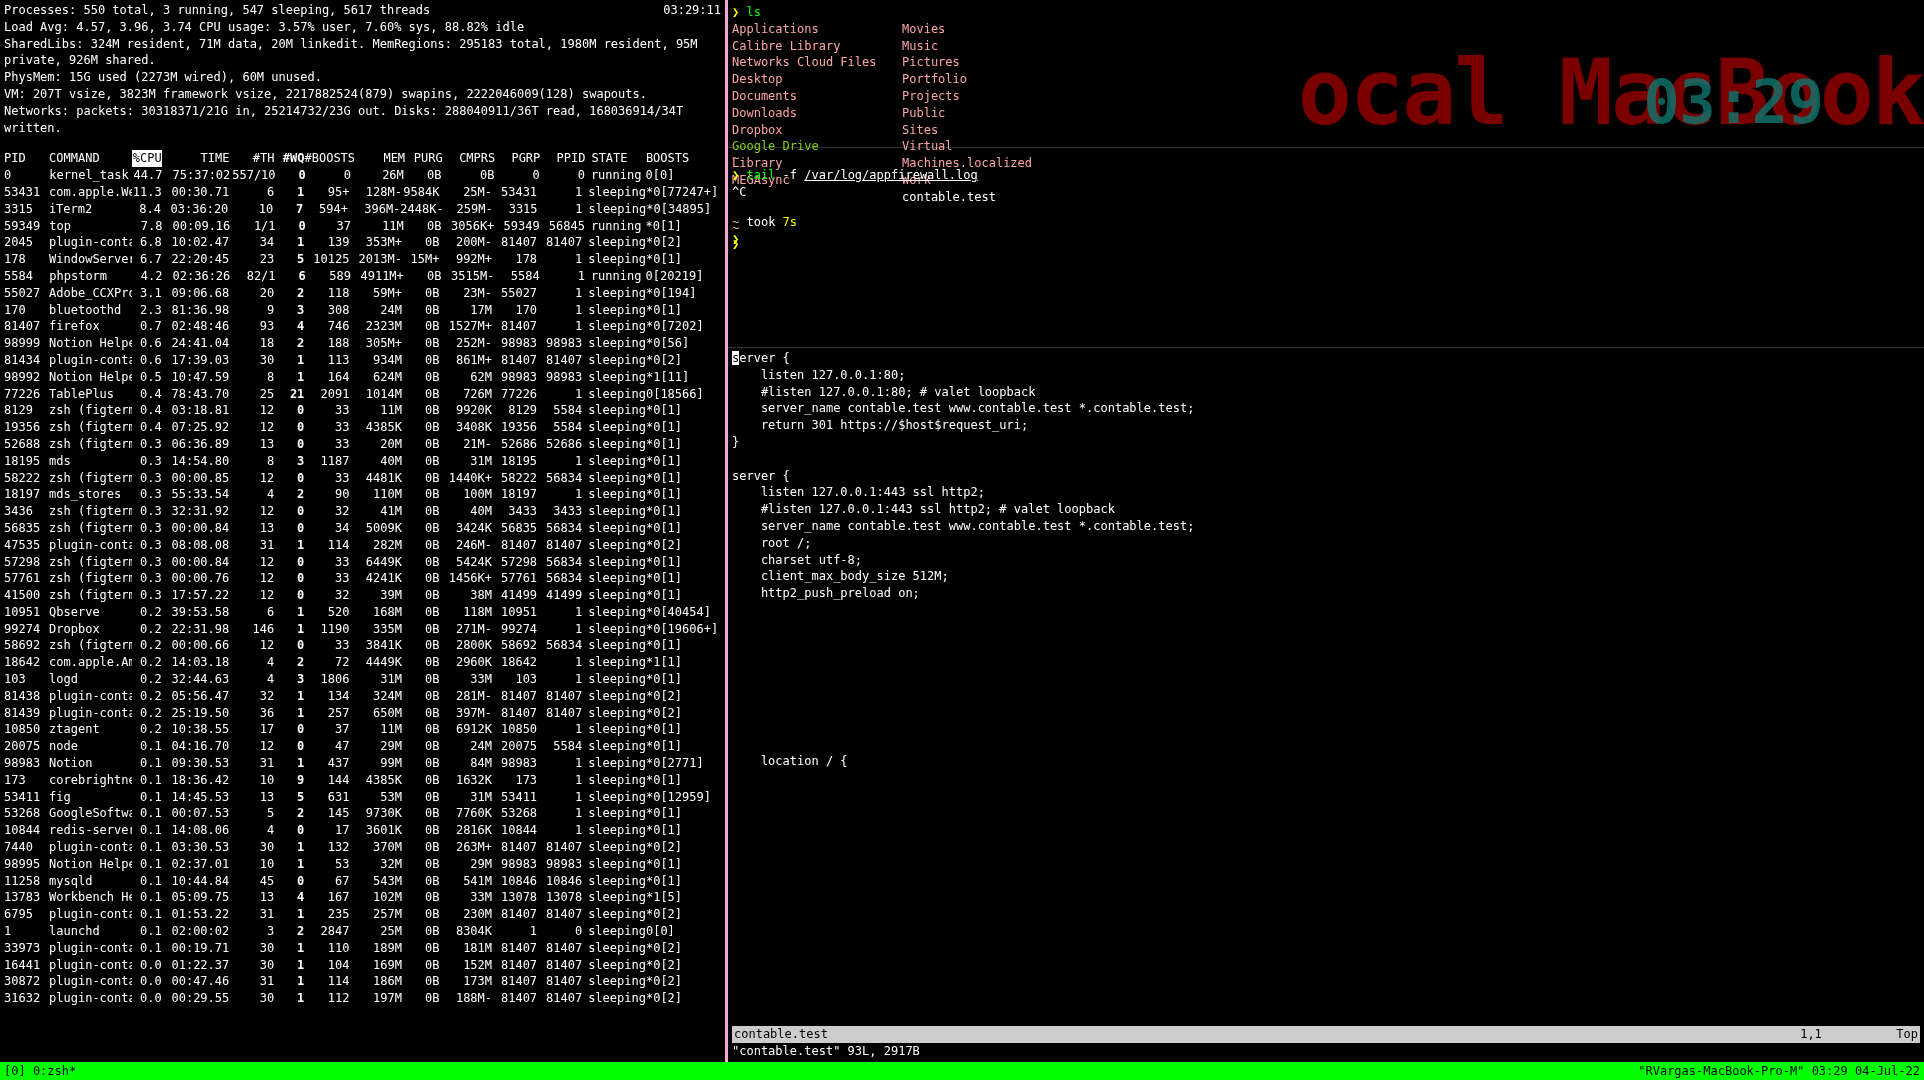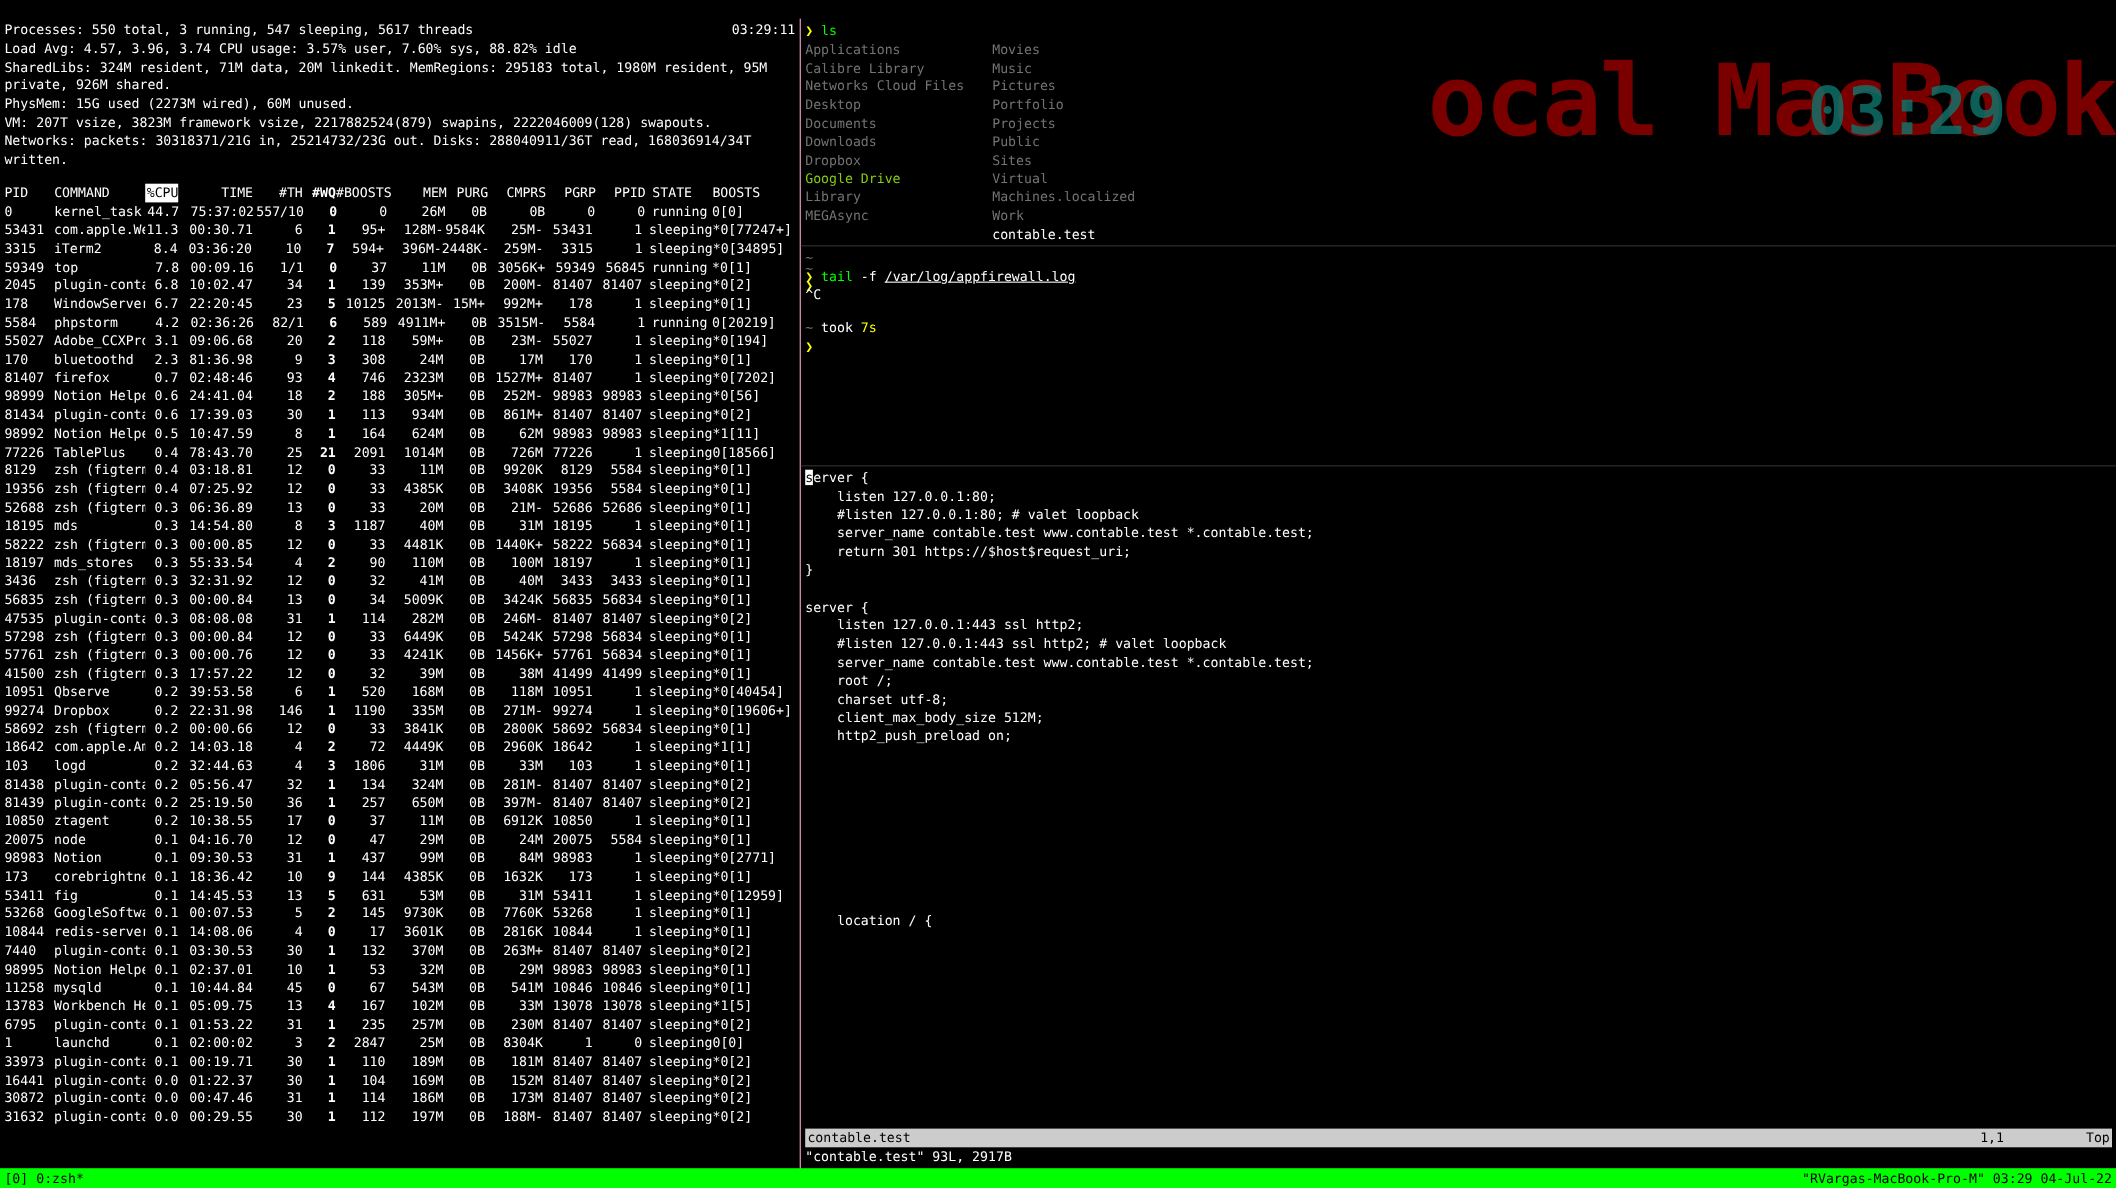--- a/index.html
+++ b/index.html
@@ -39,57 +39,56 @@
   font-family: monospace;
 }
 .container {
   display: flex;
   width: 100%;
   height: calc(100% - 18px);
 }
 .left-pane {
   width: 728px;
   height: 100%;
-  border-right: 1px solid #f9a8d4;
+  border-right: 3px solid #f9a8d4;
   overflow: hidden;
   position: relative;
   z-index: 3;
-  margin-top: 17px;
 }
 .right-pane {
   flex: 1;
   display: flex;
   flex-direction: column;
   height: 100%;
   position: relative;
   z-index: 3;
 }
 .right-top {
-  height: 224px;
+  height: 148px;
   border-bottom: 1px solid #333;
-  padding: 20px 4px;
+  padding: 4px 4px;
 }
 .right-middle {
   height: 200px;
   border-bottom: 1px solid #333;
   padding: 2px 4px;
 }
 .right-bottom {
   flex: 1;
   padding: 2px 4px;
   display: flex;
   flex-direction: column;
 }
 .top-header {
   padding: 2px 4px;
 }
 .header-line { white-space: pre; display: flex; justify-content: space-between; }
 .green { color: #00ff00; }
 .white { color: #ffffff; }
-.cyan { color: #737373; }
+.cyan { color: #fca5a5; }
 .magenta { color: #84cc16; }
 .yellow { color: #ffff00; }
 .bg-white { background: #fff; color: #000; }
 .underline { text-decoration: underline; }
 .process-header {
   display: flex;
   padding: 0 4px;
   white-space: pre;
   justify-content: space-between;
 }

